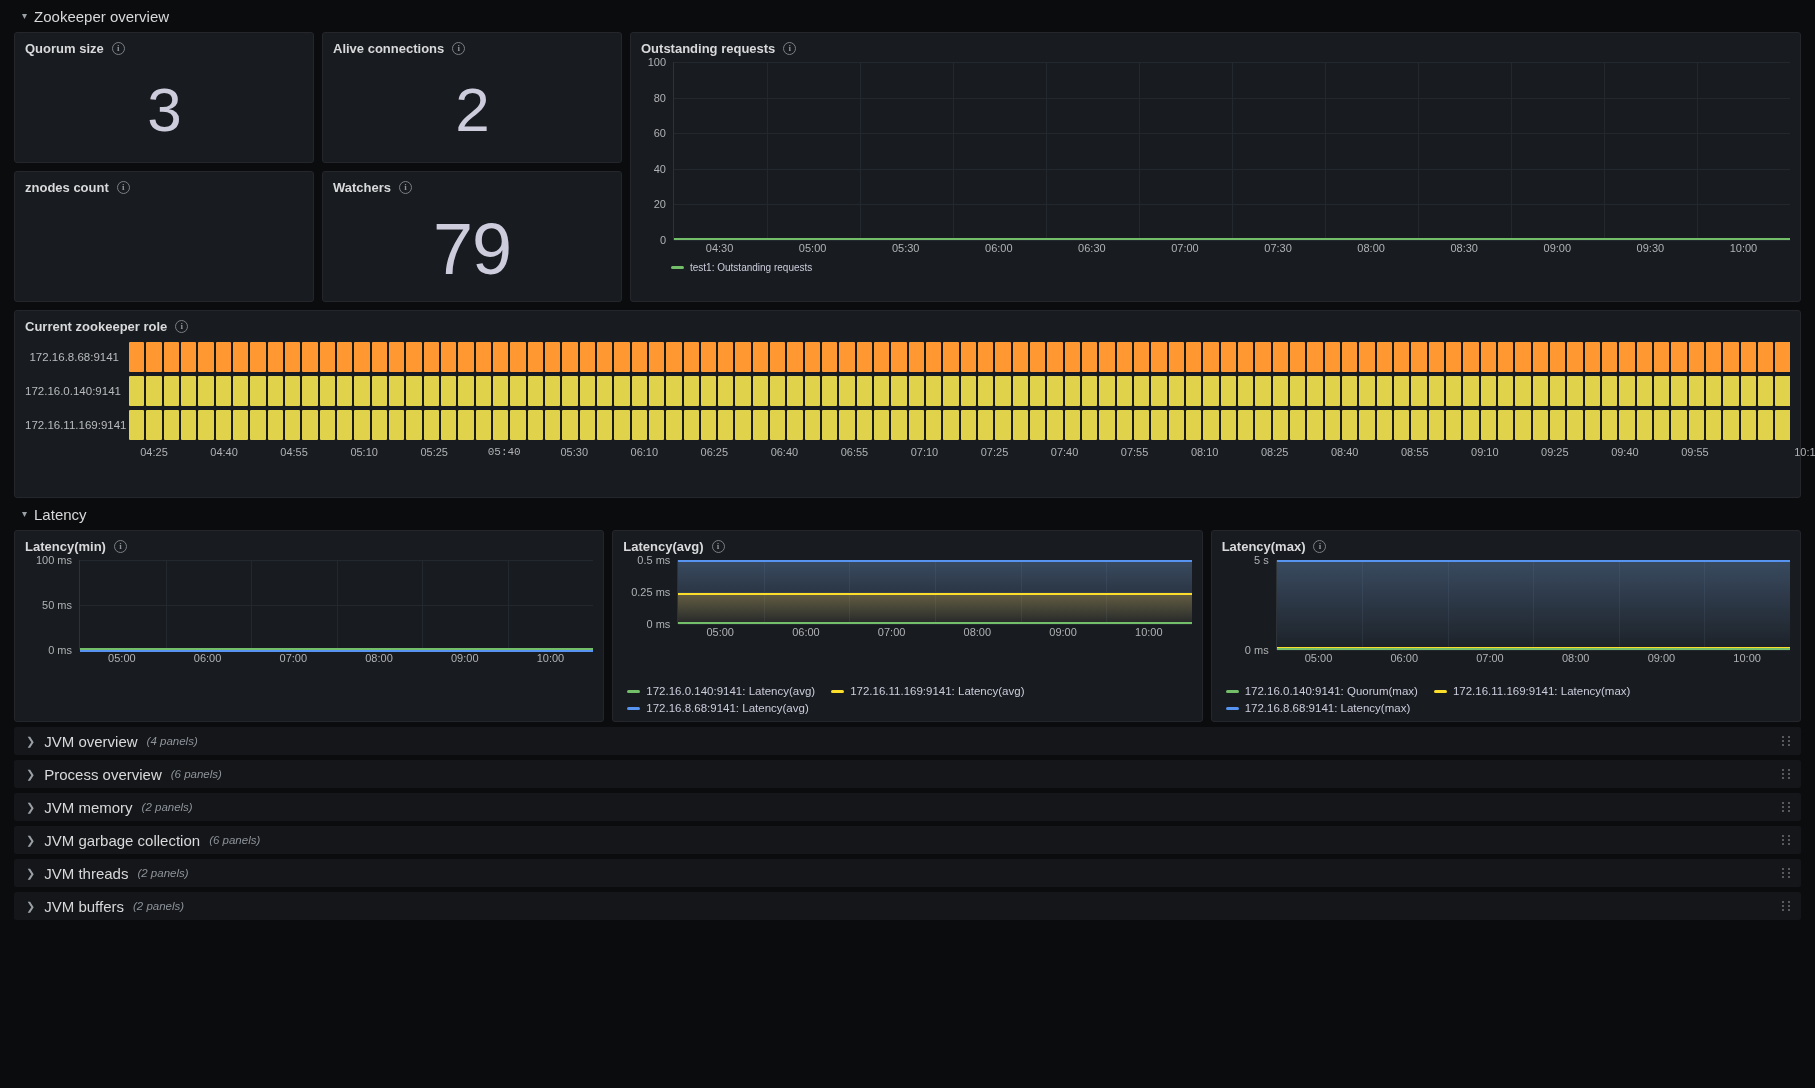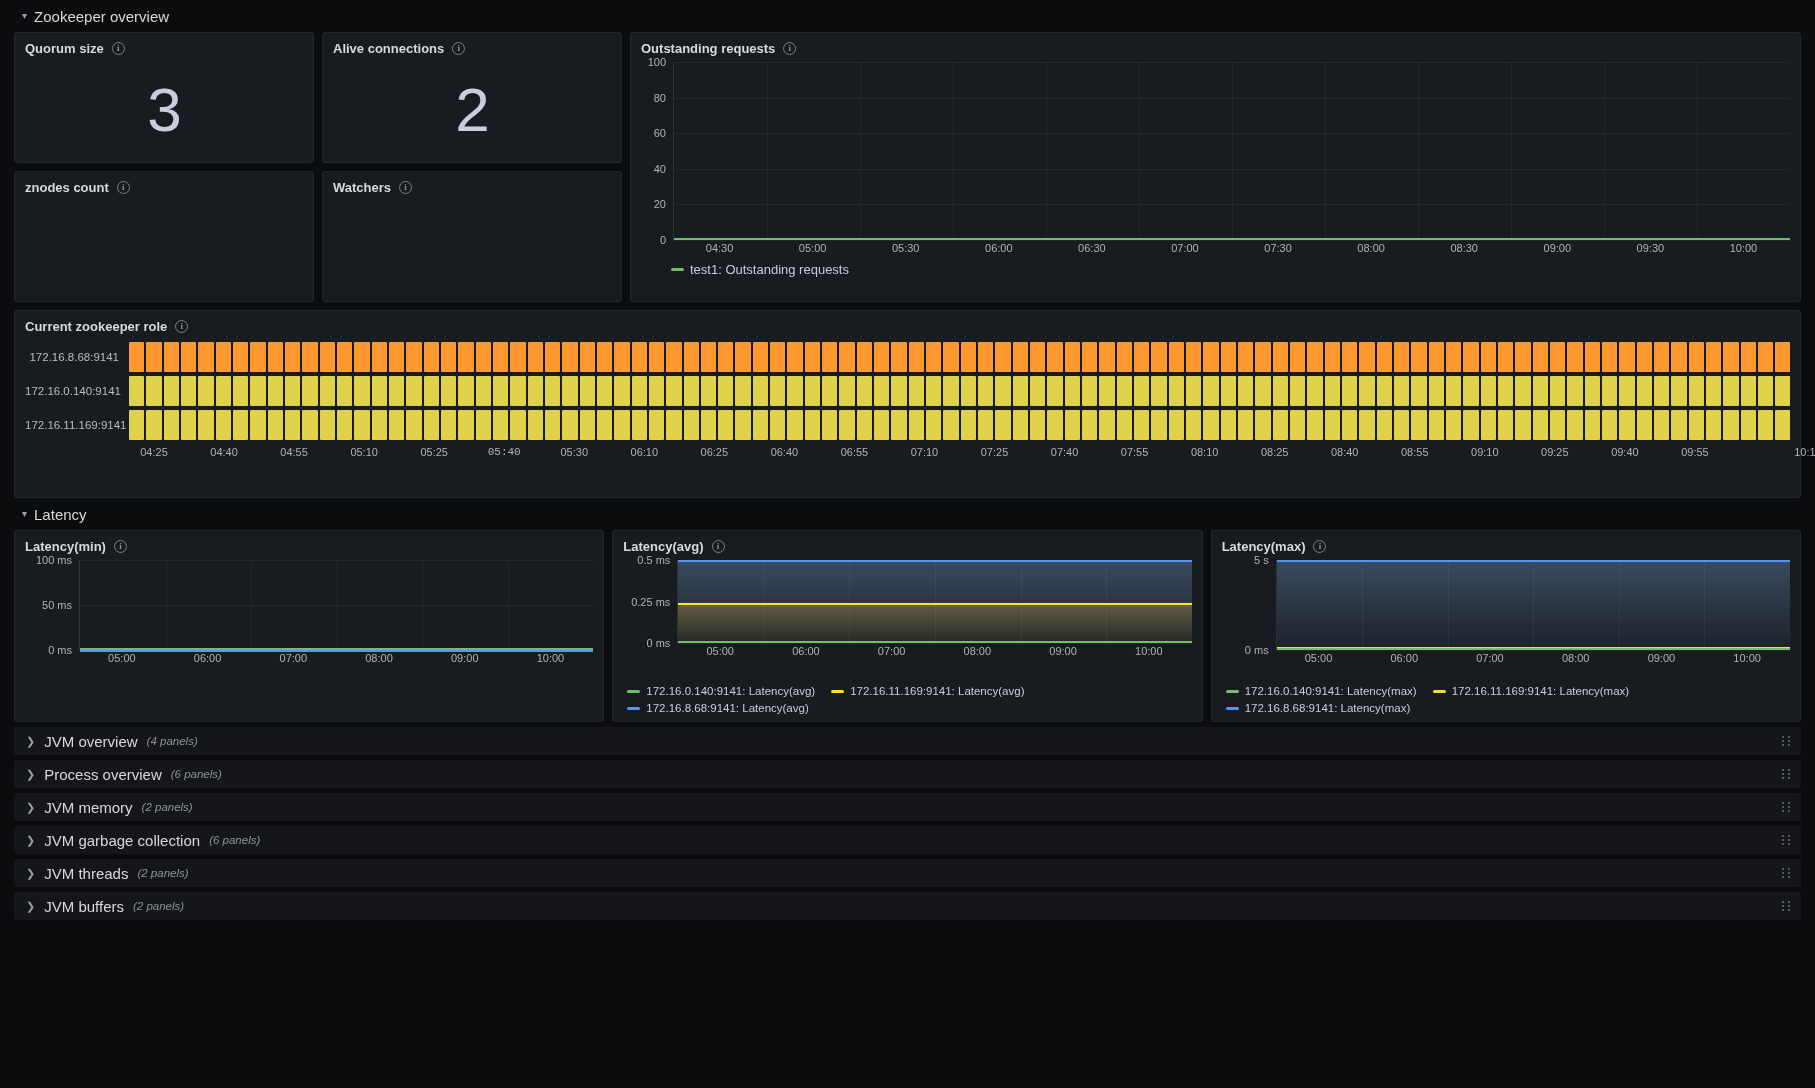--- a/index.html
+++ b/index.html
@@ -84,21 +84,21 @@
     position: absolute; left: 0; right: 0; height: 2px;
   }
   .x-axis { position: relative; height: 18px; }
   .x-tick {
     position: absolute; transform: translateX(-50%);
     font-size: 11px; color: #b0b2b5; top: 2px; white-space: nowrap;
   }
   .legend {
     display: flex; flex-wrap: wrap; gap: 6px 18px;
     padding: 4px 10px 6px 40px;
-    font-size: 13px; color: #ccccdc;
+    font-size: 10px; color: #ccccdc;
   }
   .legend-item { display: flex; align-items: center; gap: 6px; cursor: pointer; }
   .swatch { width: 13px; height: 3px; border-radius: 2px; display: inline-block; }
 
   
   .tl-body { padding: 6px 10px 0 10px; }
   .tl-row {
     display: flex; align-items: center;
     height: 30px; margin-bottom: 4px;
   }
@@ -244,20 +244,21 @@
         <span>znodes count</span>
         <span class="info-icon">i</span>
       </div>
     </div>
 
     <div class="panel stat-panel">
       <div class="panel-header">
         <span>Watchers</span>
         <span class="info-icon">i</span>
       </div>
+      <div class="stat-value big">79</div>
     </div>
   </div>
 
   <div class="panel" style="margin:8px 4px 0 4px; height:188px;">
     <div class="panel-header">
       <span>Current zookeeper role</span>
       <span class="info-icon">i</span>
     </div>
     <div class="tl-body" id="tl-body">
         <div class="tl-row">
@@ -632,21 +633,21 @@
           </div>
       </div>
     </div>
 
     <div class="panel lat-panel">
       <div class="panel-header">
         <span>Latency(avg)</span>
         <span class="info-icon">i</span>
       </div>
       <div class="lat-plot-wrap">
-        <div class="plot" id="lavg-plot" style="height:83px; margin-left:54px;">
+        <div class="plot" id="lavg-plot" style="height:64px; margin-left:54px;">
             <div class="grid-h" style="top: 0%;"></div>
             <div class="grid-h" style="top: 50%;"></div>
             <div class="grid-h" style="top: 100%;"></div>
             <div class="y-axis" style="left: -54px; width: 50px;">
               <span class="y-tick" style="top: 0%;">0.5 ms</span>
               <span class="y-tick" style="top: 50%;">0.25 ms</span>
               <span class="y-tick" style="top: 100%;">0 ms</span>
             </div>
             <div class="grid-v" style="left: 16.6667%;"></div>
             <div class="grid-v" style="left: 33.3333%;"></div>
@@ -709,21 +710,21 @@
             <span class="x-tick" style="left: 25%;">06:00</span>
             <span class="x-tick" style="left: 41.6667%;">07:00</span>
             <span class="x-tick" style="left: 58.3333%;">08:00</span>
             <span class="x-tick" style="left: 75%;">09:00</span>
             <span class="x-tick" style="left: 91.6667%;">10:00</span>
           </div>
       </div>
       <div class="lat-legend" id="lmax-legend">
           <div class="legend-item">
             <span class="swatch" style="background: rgb(115, 191, 105);"></span>
-            <span>172.16.0.140:9141: Latency(max)</span>
+            <span>172.16.0.140:9141: Quorum(max)</span>
           </div>
           <div class="legend-item">
             <span class="swatch" style="background: rgb(250, 222, 42);"></span>
             <span>172.16.11.169:9141: Latency(max)</span>
           </div>
           <div class="legend-item">
             <span class="swatch" style="background: rgb(87, 148, 242);"></span>
             <span>172.16.8.68:9141: Latency(max)</span>
           </div>
         </div>

